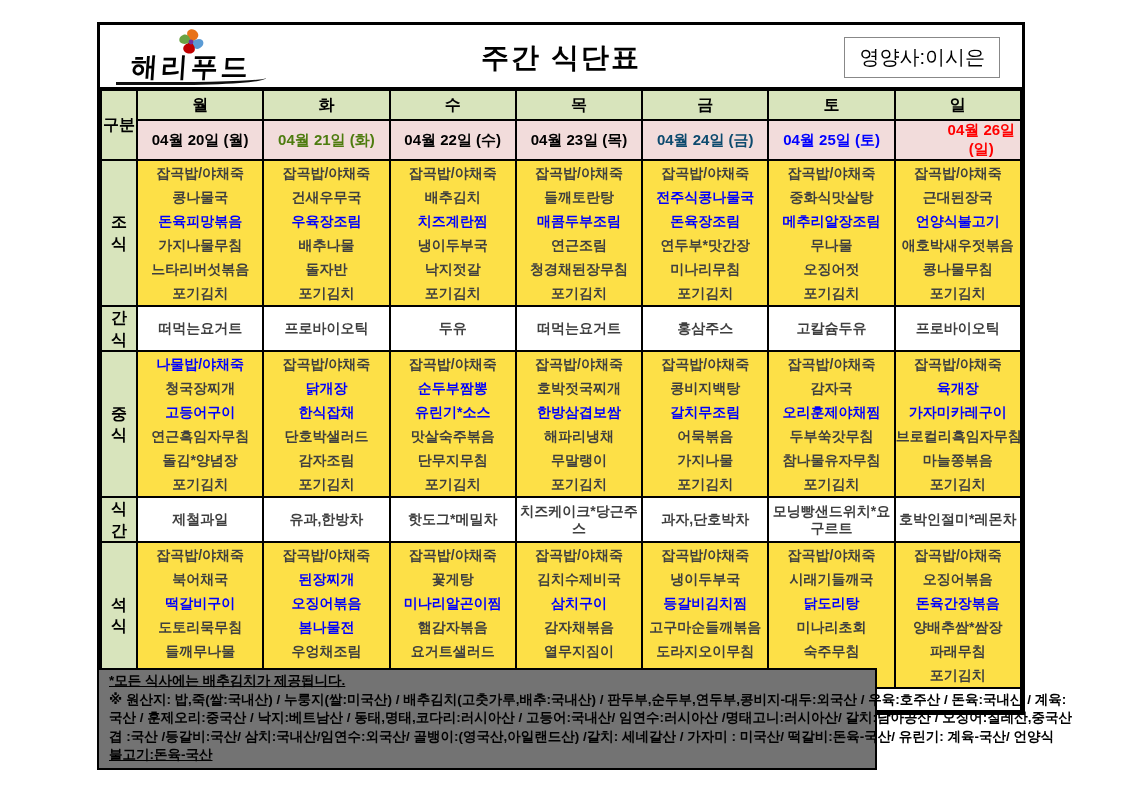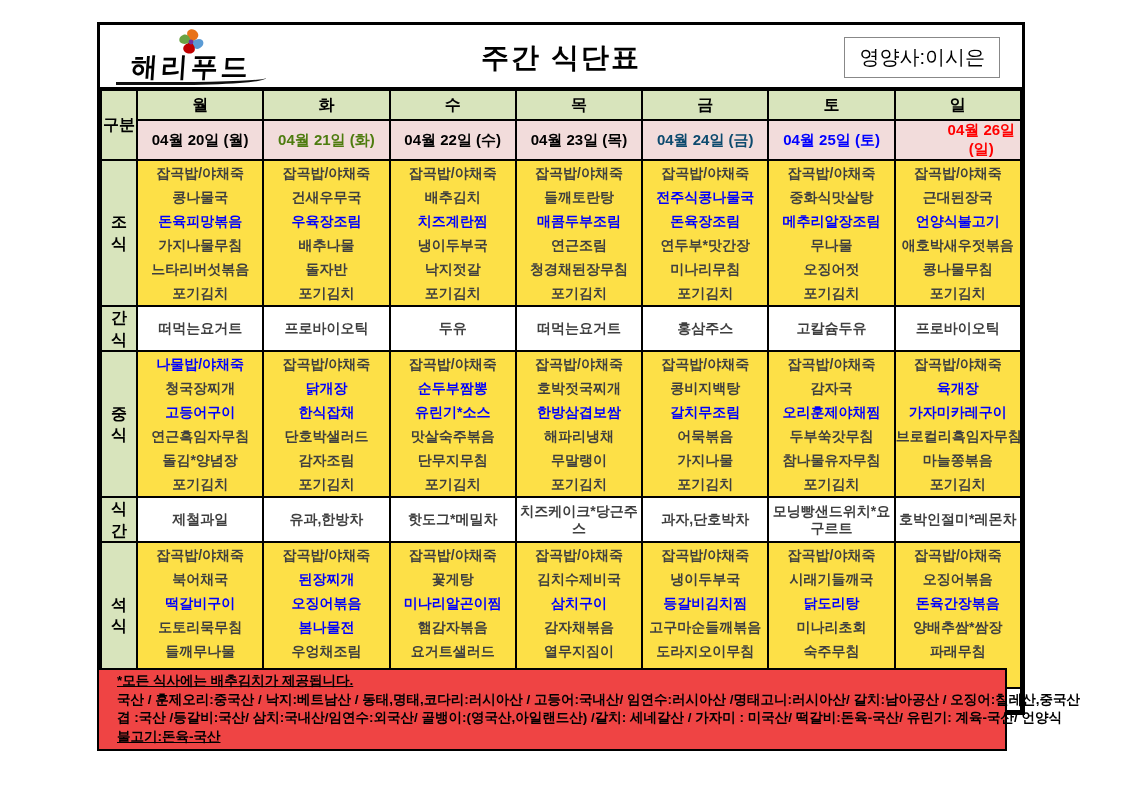--- a/index.html
+++ b/index.html
@@ -37,22 +37,22 @@
         white-space:nowrap;}
   .item.hl{color:#0000ff;}
   tr.single-row{height:31px;}
   tr.mid-row{height:38px;}
   td.single{font-size:14px;font-weight:700;color:#3f3f3f;line-height:17px;
             word-break:break-all;padding:1px 3px;background:#fff;border-radius:8px;}
   tr.note-row{height:23px;}
   td.note{ text-align:left;padding:1px 8px;font-size:14px;font-weight:800;background:#fff;}
   td.note .gap{display:inline-block;width:34px;}
   
-  .footer{position:absolute;left:97px;top:668px;width:910px;box-sizing:border-box;
-          border:2px solid #000;background:#ef4444;padding:2px 18px 3px;}
+  .footer{position:absolute;left:97px;top:668px;width:780px;box-sizing:border-box;
+          border:2px solid #000;background:#737373;padding:2px 10px 3px;}
   .f-line{font-size:13.5px;font-weight:800;line-height:18.5px;white-space:nowrap;}
   .f-line.u{text-decoration:underline;}
 </style>
 </head>
 <body>
 
 <div class="page">
   <div class="sheet">
 
     <div class="band">
@@ -309,17 +309,18 @@
           <tr class="note-row">
             <td class="note" colspan="8"><span>※ 식단은 식재료 수급사정에 따라 변경될 수 있습니다.</span><span class="gap"></span><span>※노인 평균열량권장량: (1,600-2,000kcal / 단백질:50-70g)</span></td>
           </tr>
         </tbody>
     </table>
 
   </div>
 
   <div class="footer" id="footer-box">
       <div class="f-line u">*모든 식사에는 배추김치가 제공됩니다.</div>
+      <div class="f-line">※ 원산지: 밥,죽(쌀:국내산) / 누룽지(쌀:미국산) / 배추김치(고춧가루,배추:국내산) / 판두부,순두부,연두부,콩비지-대두:외국산 / 우육:호주산 / 돈육:국내산 / 계육:</div>
       <div class="f-line">국산 / 훈제오리:중국산 / 낙지:베트남산 / 동태,명태,코다리:러시아산 / 고등어:국내산/ 임연수:러시아산 /명태고니:러시아산/ 갈치:남아공산 / 오징어:칠레산,중국산</div>
       <div class="f-line">겹 :국산 /등갈비:국산/ 삼치:국내산/임연수:외국산/ 골뱅이:(영국산,아일랜드산) /갈치: 세네갈산 / 가자미 : 미국산/ 떡갈비:돈육-국산/ 유린기: 계육-국산/ 언양식</div>
       <div class="f-line u">불고기:돈육-국산</div>
     </div>
 </div>
 
 </body></html>

